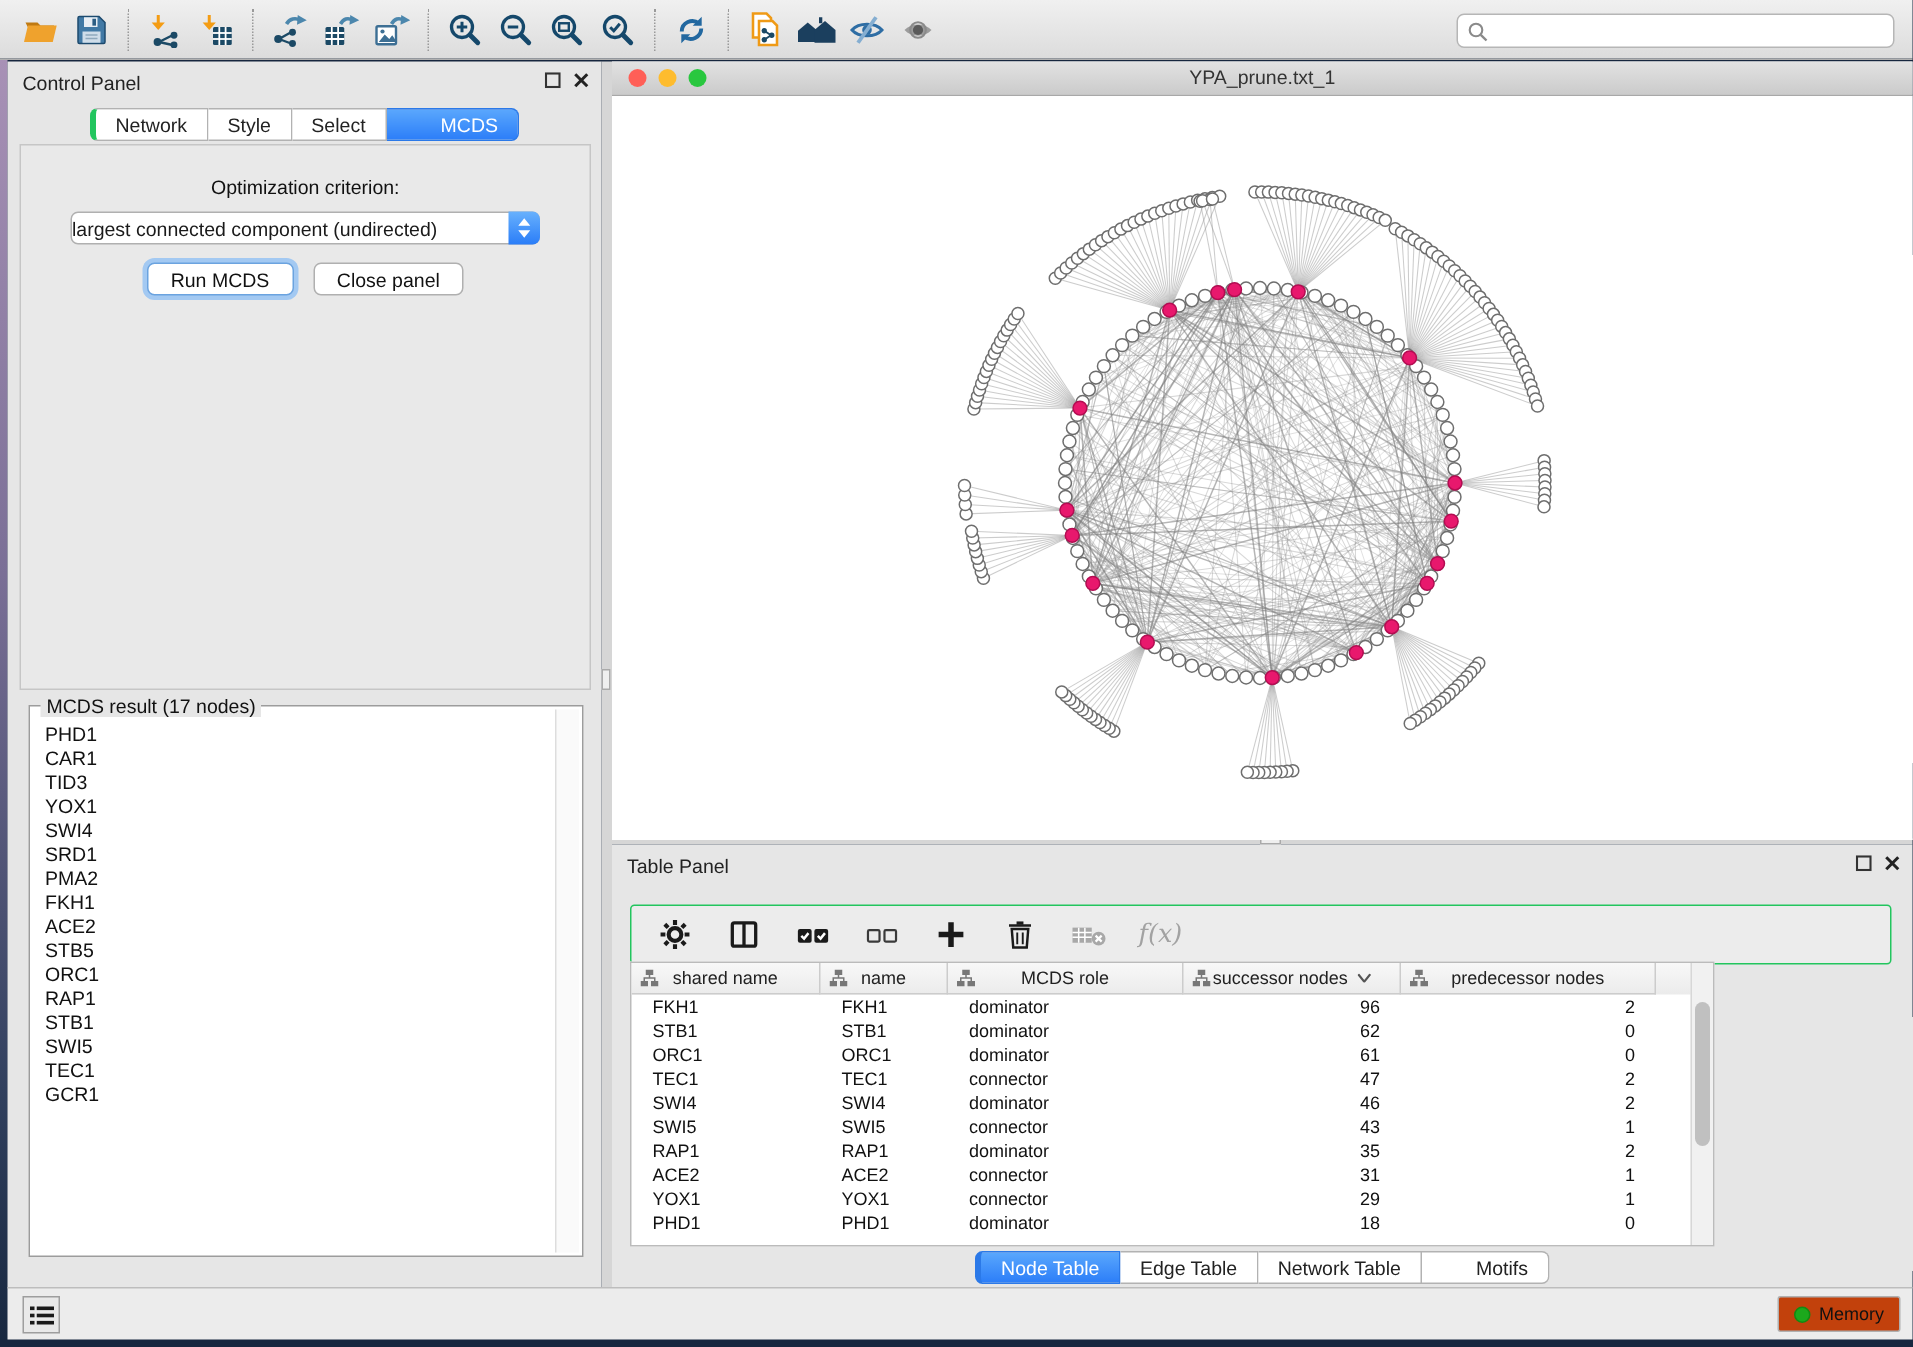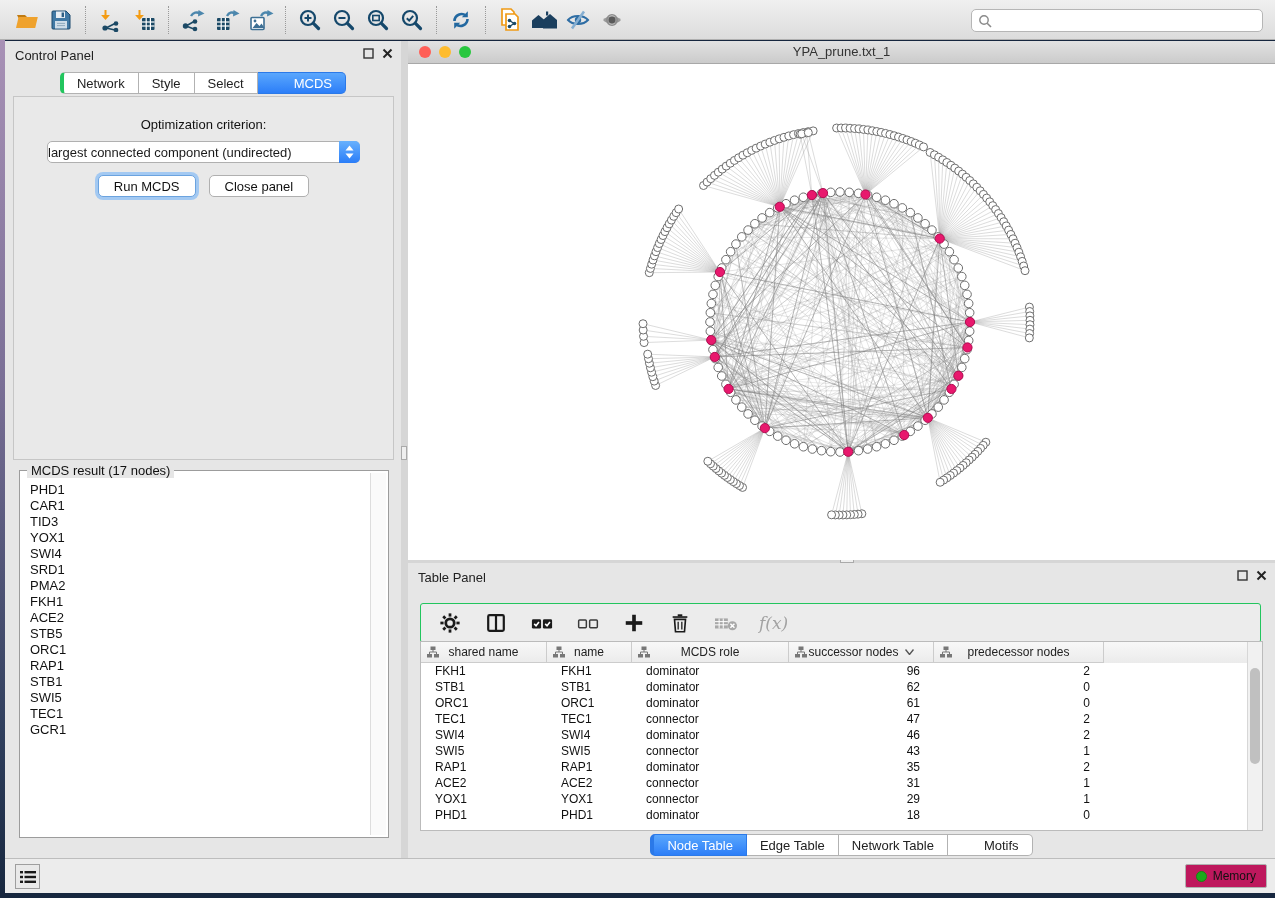--- a/index.html
+++ b/index.html
@@ -80,41 +80,41 @@
   .net-title { text-align:center; line-height:22px; font-size:13px; color:#333; }
   .net-canvas { position:absolute; left:0; right:0; top:23px; bottom:0; background:#fff; overflow:hidden; }
   .net-canvas svg { position:absolute; left:0; top:0; }
 
   
   .table-panel { position:absolute; left:408px; top:563px; right:0; height:295px; background:#e6e6e6; }
   .tp-toolbar { position:absolute; left:12px; top:28px; right:14px; height:40px; background:#ececec;
     border:1px solid #22c55e; border-radius:3px; display:flex; align-items:center; gap:20px; padding-left:16px;margin-top:12px; }
   .tp-tool { display:flex; align-items:center; justify-content:center; width:26px; height:26px; }
   .fx-label { font-family:"DejaVu Serif", serif; font-style:italic; font-size:17px; color:#a2a2a2; }
-  .tp-table { position:absolute; left:12px; top:78px; width:843px; height:190px; background:#fff;
+  .tp-table { position:absolute; left:12px; top:78px; width:723px; height:190px; background:#fff;
     border:1px solid #bbb; overflow:hidden; }
   .tp-head { display:flex; height:21px; background:linear-gradient(#f8f8f8,#ebebeb); }
   .th { position:relative; height:21px; border-right:1px solid #ccc; border-bottom:1px solid #ccc;
     display:flex; align-items:center; justify-content:center; font-size:12px; color:#222; }
   .th .tree-ico { position:absolute; left:6px; top:4px; }
   .th .sort-arr { margin-left:6px; }
   .tr { display:flex; height:16px; }
   .td { font-size:12px; line-height:16px; white-space:nowrap; overflow:hidden; color:#111; }
   .td.left { padding-left:14px; text-align:left; }
   .td.right { padding-right:14px; text-align:right; }
   .tp-scroll { position:absolute; right:0; top:0; bottom:0; width:15px; background:#f1f1f1; border-left:1px solid #d7d7d7; }
   .tp-thumb { position:absolute; left:2px; top:26px; width:10px; height:96px; background:#c0c0c0; border-radius:5px; }
   .tp-tabs { position:absolute; left:0; right:0; top:271px; display:flex; justify-content:center; }
 
   
   .status-bar { position:absolute; left:5px; right:0; bottom:5px; height:35px; background:#ececec;
     border-top:1px solid #bdbdbd; }
   .list-btn { position:absolute; left:10px; top:5px; width:25px; height:25px; background:#e9e9e9;
     border:1px solid #9e9e9e; display:flex; align-items:center; justify-content:center; }
-  .memory-btn { position:absolute; right:8px; top:5px; height:24px; padding:0 10px; background:#be185d;
+  .memory-btn { position:absolute; right:8px; top:5px; height:24px; padding:0 10px; background:#c2410c;
     border:1px solid #b0b0b0; border-radius:2px; display:flex; align-items:center; gap:6px; font-size:12px; color:#111; }
   .mem-dot { width:11px; height:11px; border-radius:50%; background:#1ca81c; border:1px solid #128a12; }
 </style>
 </head>
 <body>
 
 <div class="wall-left"></div>
 <div class="wall-bottom"></div>
 
 <div class="toolbar">

